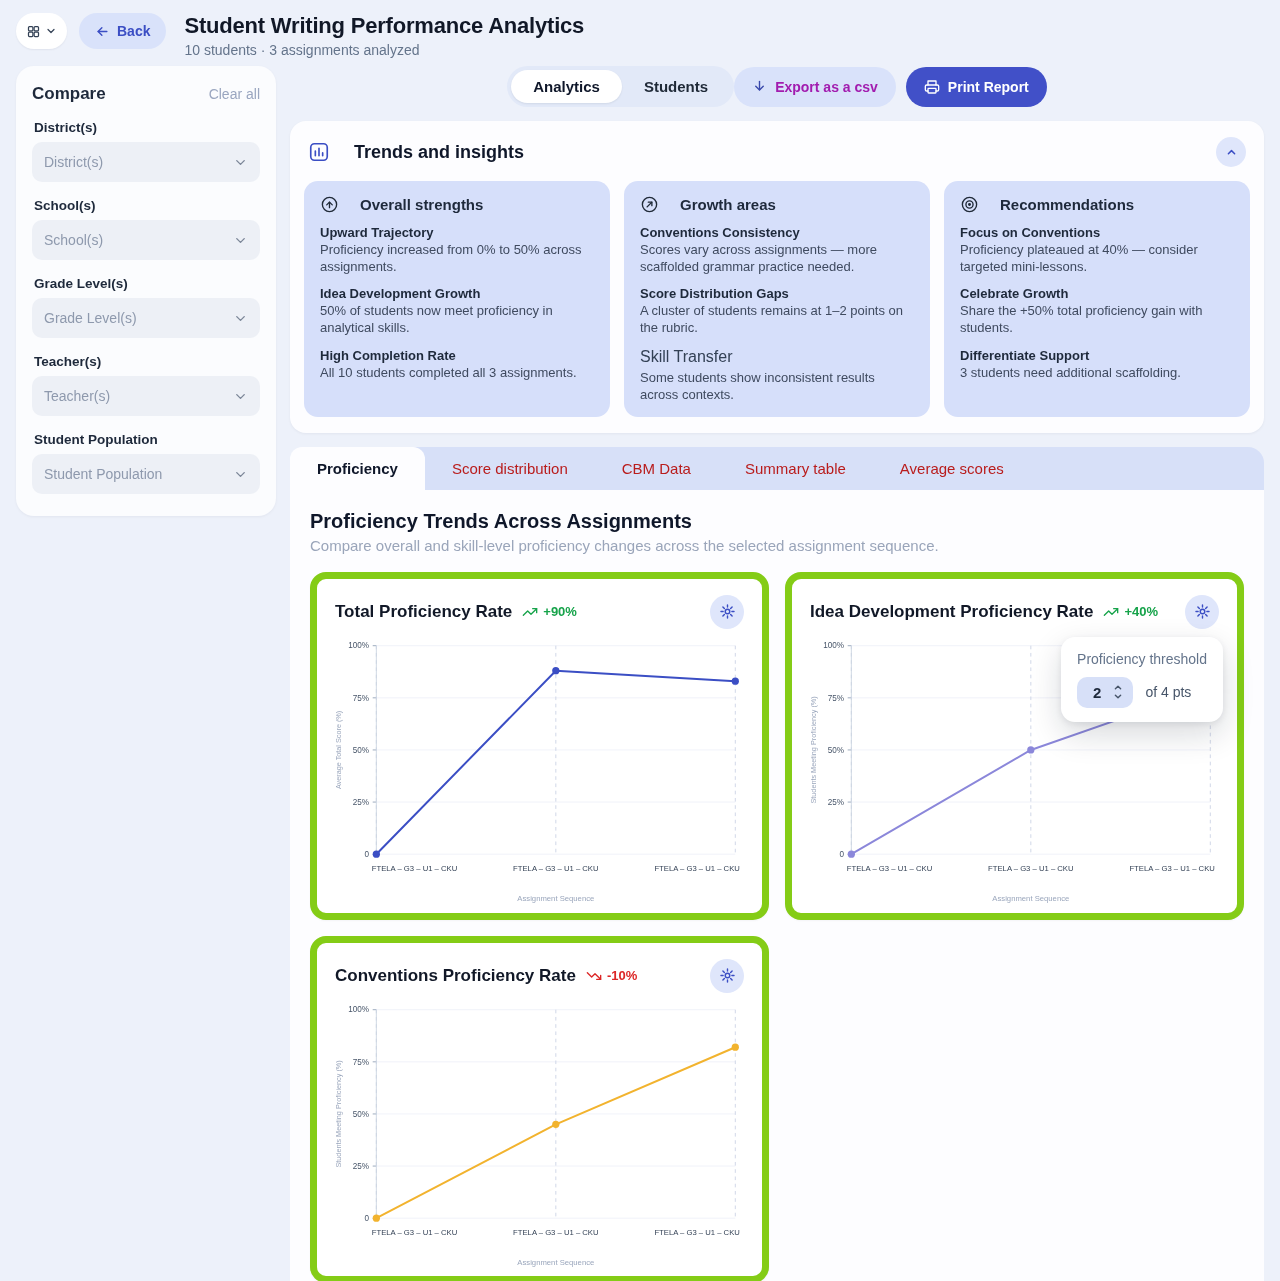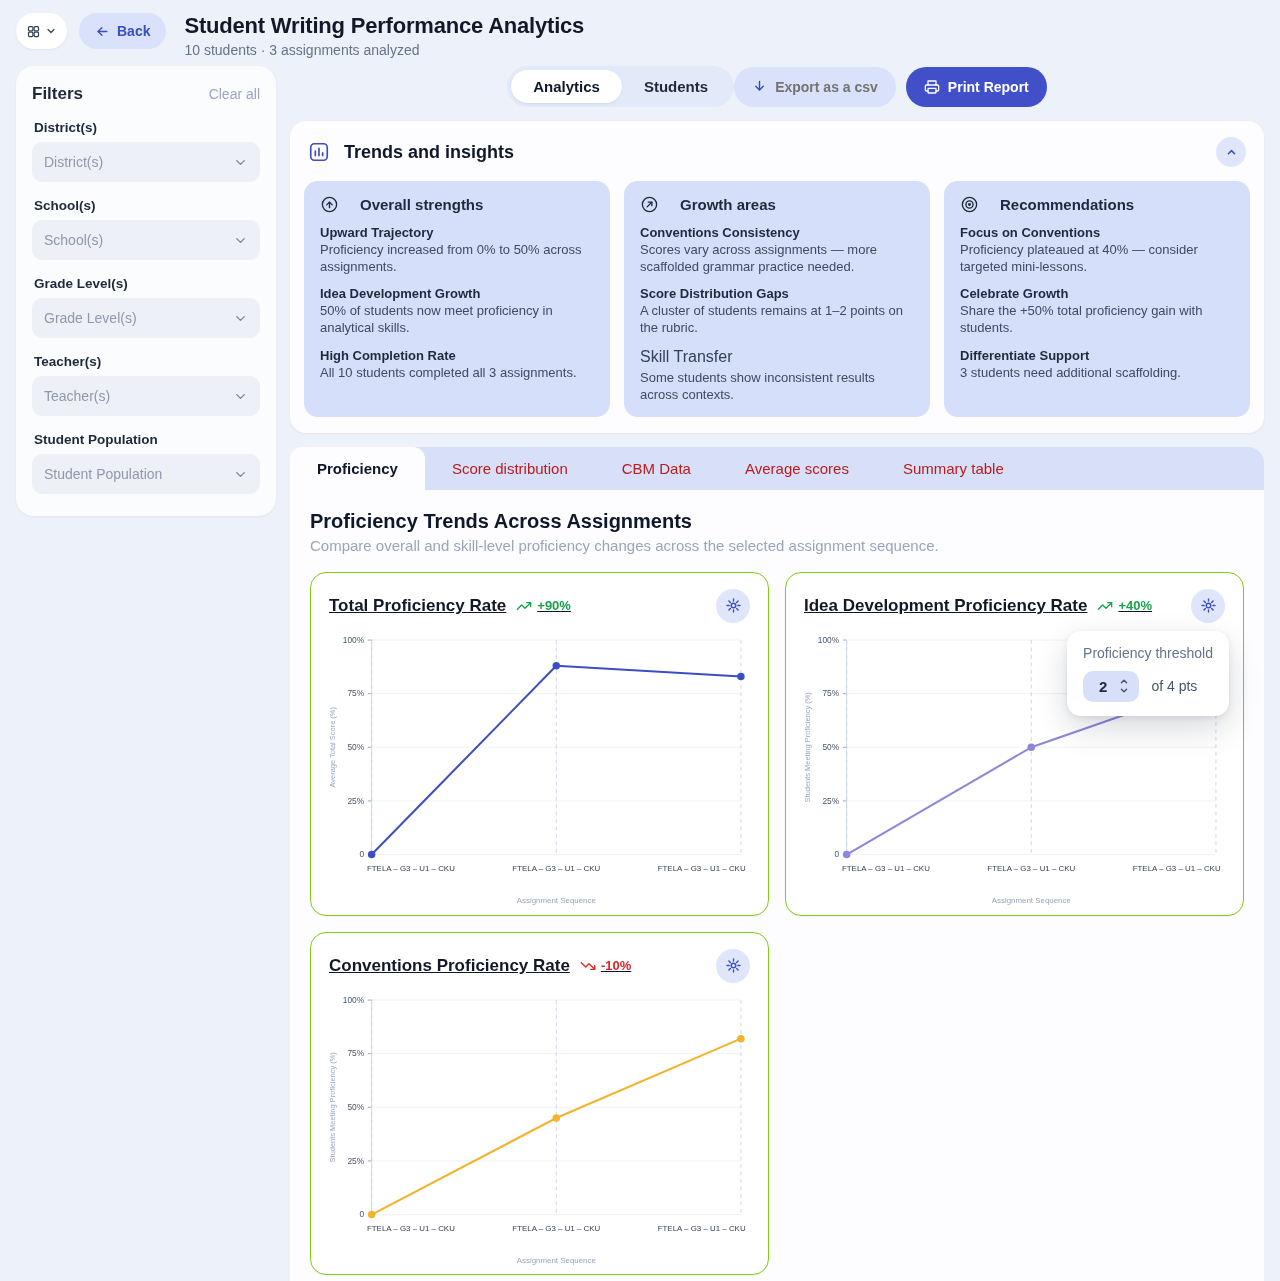--- a/index.html
+++ b/index.html
@@ -55,29 +55,29 @@
     border:none; background:transparent; border-radius:999px; padding:8px 22px;
     font-family:inherit; font-size:15px; font-weight:600; color:#1f2937; cursor:pointer;
   }
   .view-tab.active { background:#fff; color:#0f172a; box-shadow:0 1px 2px rgba(15,23,42,.08); }
   .toolbar-actions { display:flex; gap:10px; }
   .btn {
     border:none; border-radius:999px; height:40px; padding:0 18px; cursor:pointer;
     display:inline-flex; align-items:center; gap:8px; font-family:inherit;
     font-size:14px; font-weight:600;
   }
-  .btn-light { background:#d9e2fa; color:#737373; }
+  .btn-light { background:#d9e2fa; color:#a21caf; }
   .btn-primary { background:#4150c8; color:#fff; }
 
   
   .trends-panel {
     background:#fdfdff; border-radius:16px; padding:14px 14px 16px; margin-bottom:14px;
     box-shadow:0 1px 3px rgba(15,23,42,.05);
   }
-  .trends-head { display:flex; align-items:center; gap:14px; margin:2px 4px 14px; }
+  .trends-head { display:flex; align-items:center; gap:24px; margin:2px 4px 14px; }
   .trends-title { font-size:18px; font-weight:600; color:#0f172a; }
   .collapse-btn {
     margin-left:auto; width:30px; height:30px; border:none; border-radius:50%;
     background:#dfe6fb; display:flex; align-items:center; justify-content:center; cursor:pointer;
   }
   .insights { display:grid; grid-template-columns:repeat(3,1fr); gap:14px; }
   .insight-card { background:#d6dffa; border-radius:14px; padding:14px 16px 12px; }
   .insight-card-head { display:flex; align-items:center; gap:21px; margin-bottom:11px; }
   .insight-card-title { font-size:15px; font-weight:600; color:#1e293b; }
   .insight-item { margin-bottom:11px; }
@@ -92,22 +92,22 @@
     border:none; background:transparent; padding:13px 27px; cursor:pointer;
     font-family:inherit; font-size:15px; font-weight:500; color:#b91c1c;
     border-radius:12px 12px 0 0;
   }
   .chart-tab.active { background:#fdfdff; font-weight:600; color:#0f172a; }
   .panel-body { background:#fdfdff; border-radius:0 0 16px 16px; padding:18px 20px 24px; }
   .section-title { margin:2px 0 4px; font-size:20px; font-weight:700; color:#0f172a; }
   .section-sub { margin:0 0 18px; font-size:15px; color:#9aa5ba; }
   .chart-grid { display:grid; grid-template-columns:1fr 1fr; gap:16px; align-items:start; }
   .chart-card {
-    position:relative; background:#fff; border:1px solid #84cc16; border-radius:16px;
-    padding:14px 14px 6px; box-shadow:0 1px 2px rgba(15,23,42,.04);text-decoration:underline;
+    position:relative; background:#fff; border:7px solid #84cc16; border-radius:16px;
+    padding:14px 14px 6px; box-shadow:0 1px 2px rgba(15,23,42,.04);
   }
   .chart-head { display:flex; align-items:center; gap:10px; margin:2px 4px 4px; }
   .chart-title { font-size:17px; font-weight:600; color:#111827; }
   .trend { display:inline-flex; align-items:center; gap:5px; font-size:13px; font-weight:700; }
   .trend.up { color:#16a34a;justify-content:space-between; }
   .trend.down { color:#dc2626; }
   .gear-btn {
     margin-left:auto; width:34px; height:34px; border:none; border-radius:50%;
     background:#dfe6fb; display:flex; align-items:center; justify-content:center; cursor:pointer;
   }
@@ -161,21 +161,21 @@
   <div class="title-block">
     <h1 class="page-title">Student Writing Performance Analytics</h1>
     <div class="page-subtitle">10 students · 3 assignments analyzed</div>
   </div>
 </header>
 
 <div class="layout">
 
   <aside class="sidebar">
     <div class="filters-head">
-      <div class="filters-title">Filters</div>
+      <div class="filters-title">Compare</div>
       <button class="clear-all">Clear all</button>
     </div>
 
     <div class="filter-group">
       <label class="filter-label">District(s)</label>
       <div class="select">
         <span class="select-placeholder">District(s)</span>
         <span class="icon">
           <svg viewBox="0 0 24 24" width="15" height="15" fill="none" stroke="#7c8698" stroke-width="2.2" stroke-linecap="round" stroke-linejoin="round">
               <polyline points="6 9 12 15 18 9"></polyline>
@@ -359,22 +359,22 @@
         </div>
 
       </div>
     </section>
 
     <section class="charts-panel">
       <div class="chart-tabbar">
         <button class="chart-tab active">Proficiency</button>
         <button class="chart-tab">Score distribution</button>
         <button class="chart-tab">CBM Data</button>
+        <button class="chart-tab">Summary table</button>
         <button class="chart-tab">Average scores</button>
-        <button class="chart-tab">Summary table</button>
       </div>
       <div class="panel-body">
         <h2 class="section-title">Proficiency Trends Across Assignments</h2>
         <p class="section-sub">Compare overall and skill-level proficiency changes across the selected assignment sequence.</p>
 
         <div class="chart-grid">
 
           <div class="chart-card">
             <div class="chart-head">
               <span class="chart-title">Total Proficiency Rate</span>

